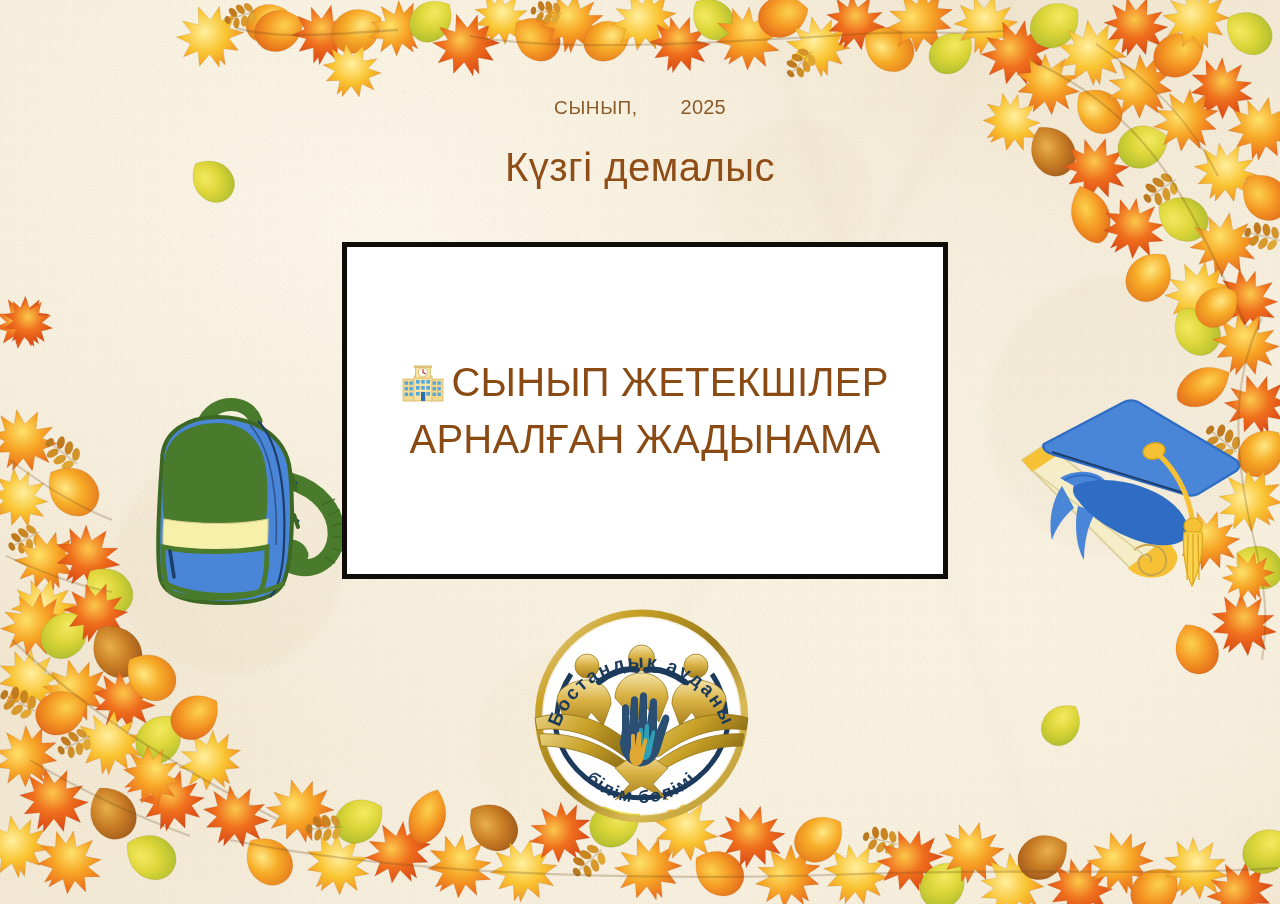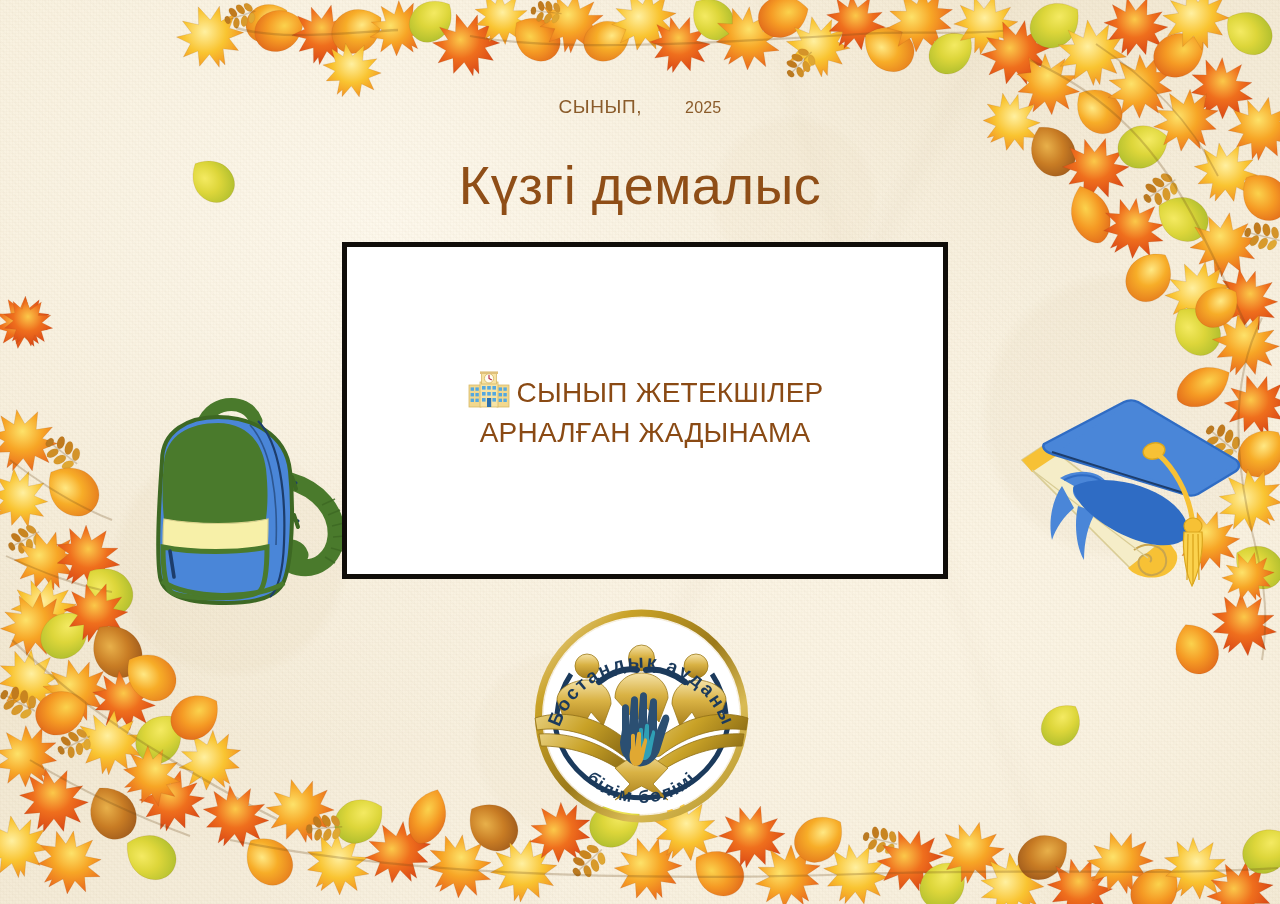--- a/index.html
+++ b/index.html
@@ -48,48 +48,47 @@
   }
 
   
   .city-year{
     position:absolute; left:0; right:0; top:96px;
     text-align:center;
     font-size:19px; letter-spacing:.6px;
     color:#8a5b2a;
     white-space:nowrap;
   }
-  .city-year .yr{ font-size:16px; letter-spacing:.2px;margin-left:37px; }
+  .city-year .yr{ font-size:20px; letter-spacing:.2px;margin-left:37px; }
 
   .main-title{
     position:absolute; left:0; right:0; top:145px;
     text-align:center;
-    font-size:54px; font-weight:400;
+    font-size:40px; font-weight:400;
     letter-spacing:.5px;
     color:#8f4e17;
     white-space:nowrap;
-    margin-top:9px;
   }
 
   
   .callout{
     position:absolute;
     left:342px; top:242px;
     width:606px; height:337px;
     background:#ffffff;
     border:5px solid #100d09;
     display:flex; align-items:center; justify-content:center;
     z-index:6;
   }
   .callout-inner{
     width:100%;
     text-align:center;
     padding:0 16px;
     color:#8a4a14;
-    font-size:28px;
+    font-size:40px;
     font-weight:400;
     line-height:1.42;
     letter-spacing:.2px;
   }
   .callout-inner .ln{ display:block; white-space:nowrap; }
   .school-emoji{
     display:inline-block;
     width:44px; height:40px;
     position:relative;
     vertical-align:-7px;

